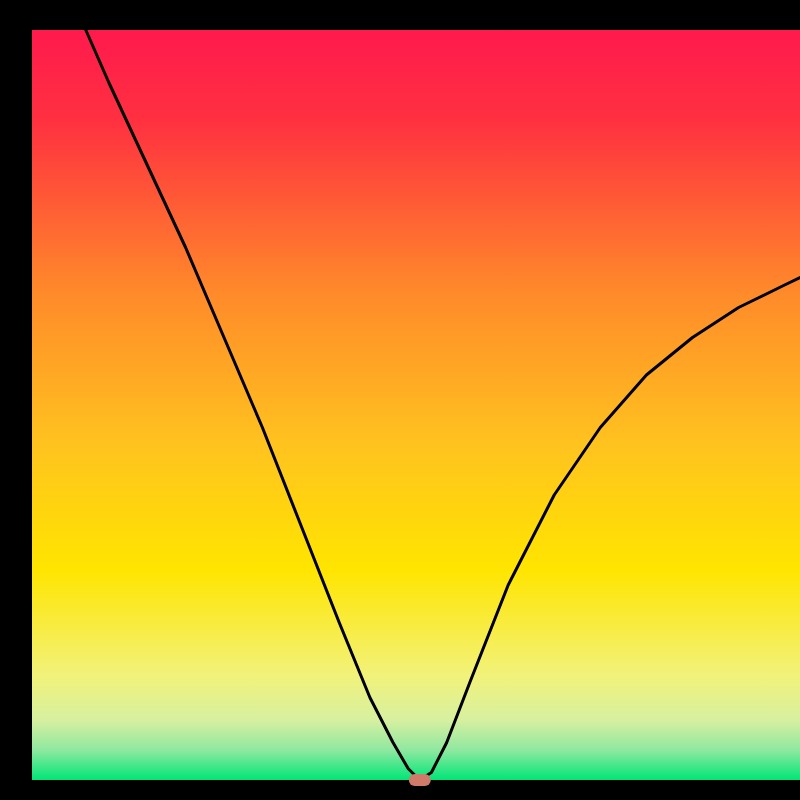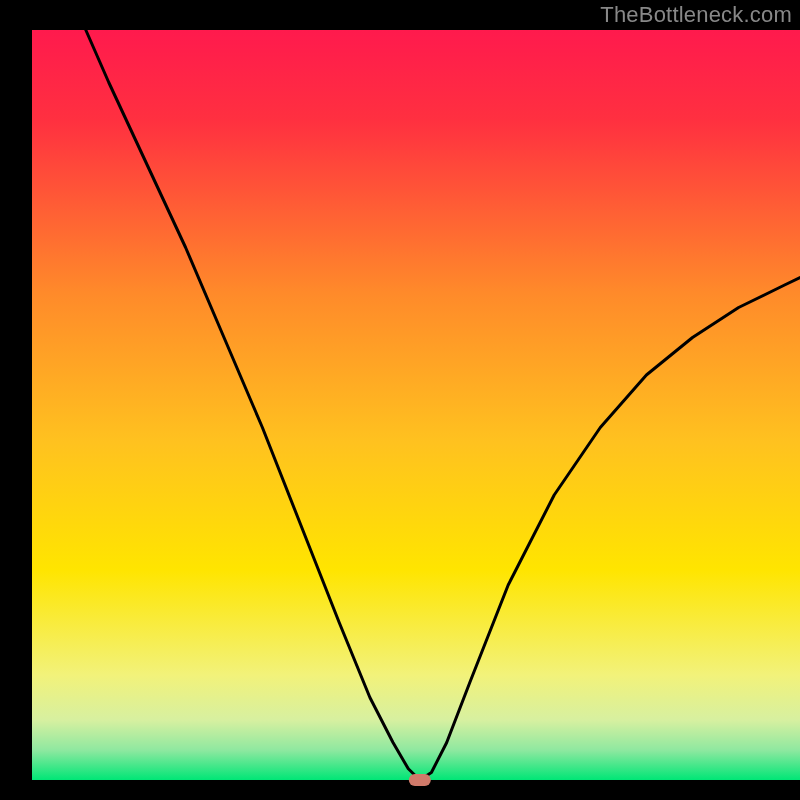--- a/index.html
+++ b/index.html
@@ -46,14 +46,13 @@
           <stop offset="92%" stop-color="#d7f0a0"></stop>
           <stop offset="96%" stop-color="#8fe8a0"></stop>
           <stop offset="100%" stop-color="#00e676"></stop>
         </linearGradient>
       </defs>
       <rect x="0" y="0" width="800" height="800" fill="#000"></rect>
       <rect x="32" y="30" width="768" height="750" fill="url(#bg-grad)"></rect>
       <path d="M85.8 30.0 L108.8 82.5 L147.2 165.0 L185.6 247.5 L224.0 337.5 L262.4 427.5 L300.8 525.0 L339.2 622.5 L369.9 697.5 L393.0 742.5 L408.3 768.8 L419.8 780.0 L431.4 772.5 L446.7 742.5 L469.8 682.5 L508.2 585.0 L554.2 495.0 L600.3 427.5 L646.4 375.0 L692.5 337.5 L738.6 307.5 L784.6 285.0 L800.0 277.5" fill="none" stroke="#000" stroke-width="3" stroke-linejoin="round" stroke-linecap="round"></path>
       <rect x="408.8" y="774.0" width="22" height="12" rx="6" ry="6" fill="#d07a6a"></rect>
     </svg>
-  <div class="watermark">TheBottleneck.com</div>
 </div>
 
 </body></html>

